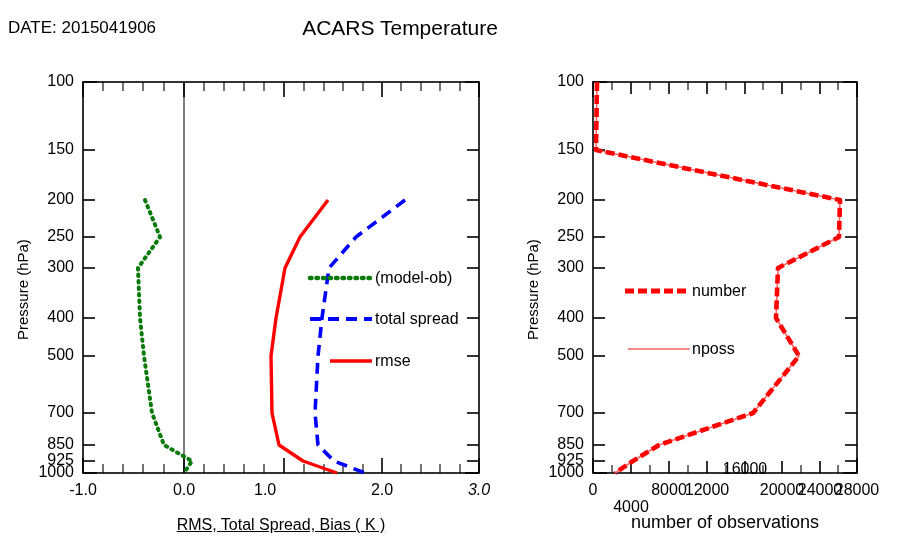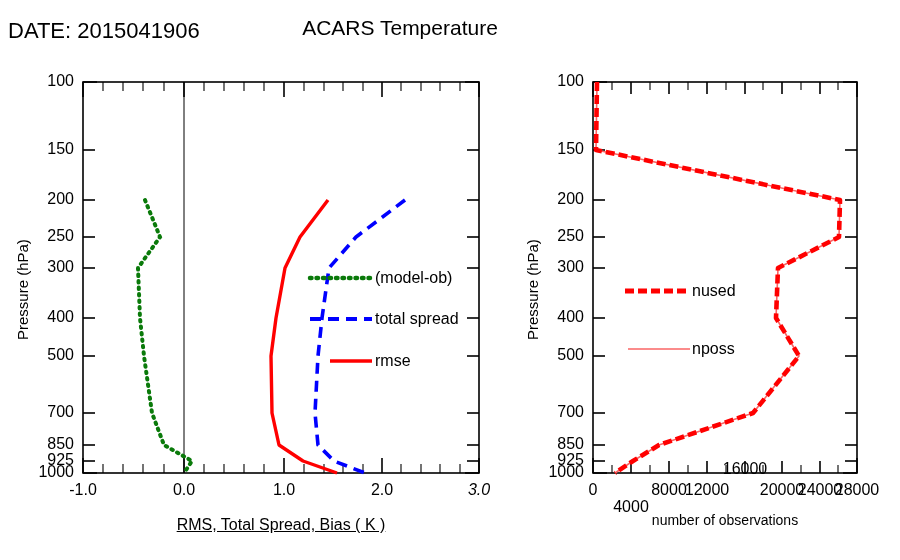--- a/index.html
+++ b/index.html
@@ -1,25 +1,25 @@
 <!DOCTYPE html>
 <html><head>
 <meta charset="utf-8">
 <style>
   html,body{margin:0;padding:0;background:#ffffff;}
   body{width:900px;height:560px;position:relative;overflow:hidden;
        font-family:"Liberation Sans",sans-serif;color:#000;}
   .abs{position:absolute;}
-  #date-label{left:8px;top:18px;font-size:22px;white-space:nowrap;}
+  #date-label{left:8px;top:18px;font-size:17px;white-space:nowrap;}
   #chart-title{left:0;top:16px;width:900px;text-align:center;font-size:21px;}
   
   #chart-title{left:180px;width:440px;text-align:center;}
   .axis-title{font-size:16px;}
   #left-xlabel{left:83px;top:516px;width:396px;text-align:center;text-decoration:underline;}
-  #right-xlabel{left:593px;top:512px;width:264px;text-align:center;font-size:14px;}
+  #right-xlabel{left:593px;top:512px;width:264px;text-align:center;font-size:18px;}
   .ylabel-rot{transform:rotate(-90deg);transform-origin:left top;font-size:15px;white-space:nowrap;}
   .tick-text{font-size:16px;position:absolute;white-space:nowrap;}
   .ytick-text{text-align:right;}
   svg{position:absolute;left:0;top:0;}
   .legend-text{font-size:16px;position:absolute;white-space:nowrap;}
 </style>
 </head>
 <body>
 
 <div class="abs" id="date-label">DATE: 2015041906</div>
@@ -194,21 +194,21 @@
 <div class="abs tick-text ytick-text" style="left:22px;top:258px;width:52px;">300</div>
 <div class="abs tick-text ytick-text" style="left:22px;top:308px;width:52px;">400</div>
 <div class="abs tick-text ytick-text" style="left:22px;top:346px;width:52px;">500</div>
 <div class="abs tick-text ytick-text" style="left:22px;top:403px;width:52px;">700</div>
 <div class="abs tick-text ytick-text" style="left:22px;top:435px;width:52px;">850</div>
 <div class="abs tick-text ytick-text" style="left:22px;top:451px;width:52px;">925</div>
 <div class="abs tick-text ytick-text" style="left:14px;top:463px;width:60px;">1000</div>
 
 <div class="abs tick-text" style="left:53px;top:481px;width:60px;text-align:center;">-1.0</div>
 <div class="abs tick-text" style="left:154px;top:481px;width:60px;text-align:center;">0.0</div>
-<div class="abs tick-text" style="left:254px;top:481px;width:60px;text-align:center;">1.0</div>
+<div class="abs tick-text" style="left:254px;top:481px;width:60px;">1.0</div>
 <div class="abs tick-text" style="left:352px;top:481px;width:60px;text-align:center;">2.0</div>
 <div class="abs tick-text" style="left:449px;top:481px;width:60px;text-align:center;font-style:italic;">3.0</div>
 
 <div class="abs axis-title" id="left-xlabel">RMS, Total Spread, Bias ( K )</div>
 <div class="abs ylabel-rot" style="left:14px;top:340px;">Pressure (hPa)</div>
 
 <div class="abs legend-text" style="left:375px;top:269px;">(model-ob)</div>
 <div class="abs legend-text" style="left:375px;top:310px;">total spread</div>
 <div class="abs legend-text" style="left:375px;top:352px;">rmse</div>
 
@@ -229,14 +229,14 @@
 <div class="abs tick-text" style="left:646px;top:481px;width:46px;text-align:center;">8000</div>
 <div class="abs tick-text" style="left:681px;top:481px;width:52px;text-align:center;">12000</div>
 <div class="abs tick-text" style="left:719px;top:460px;width:52px;text-align:center;">16000</div>
 <div class="abs tick-text" style="left:756px;top:481px;width:52px;text-align:center;">20000</div>
 <div class="abs tick-text" style="left:794px;top:481px;width:52px;text-align:center;">24000</div>
 <div class="abs tick-text" style="left:831px;top:481px;width:52px;text-align:center;">28000</div>
 
 <div class="abs axis-title" id="right-xlabel">number of observations</div>
 <div class="abs ylabel-rot" style="left:524px;top:340px;">Pressure (hPa)</div>
 
-<div class="abs legend-text" style="left:692px;top:282px;">nused</div>
+<div class="abs legend-text" style="left:692px;top:282px;">number</div>
 <div class="abs legend-text" style="left:692px;top:340px;">nposs</div>
 
 </body></html>

